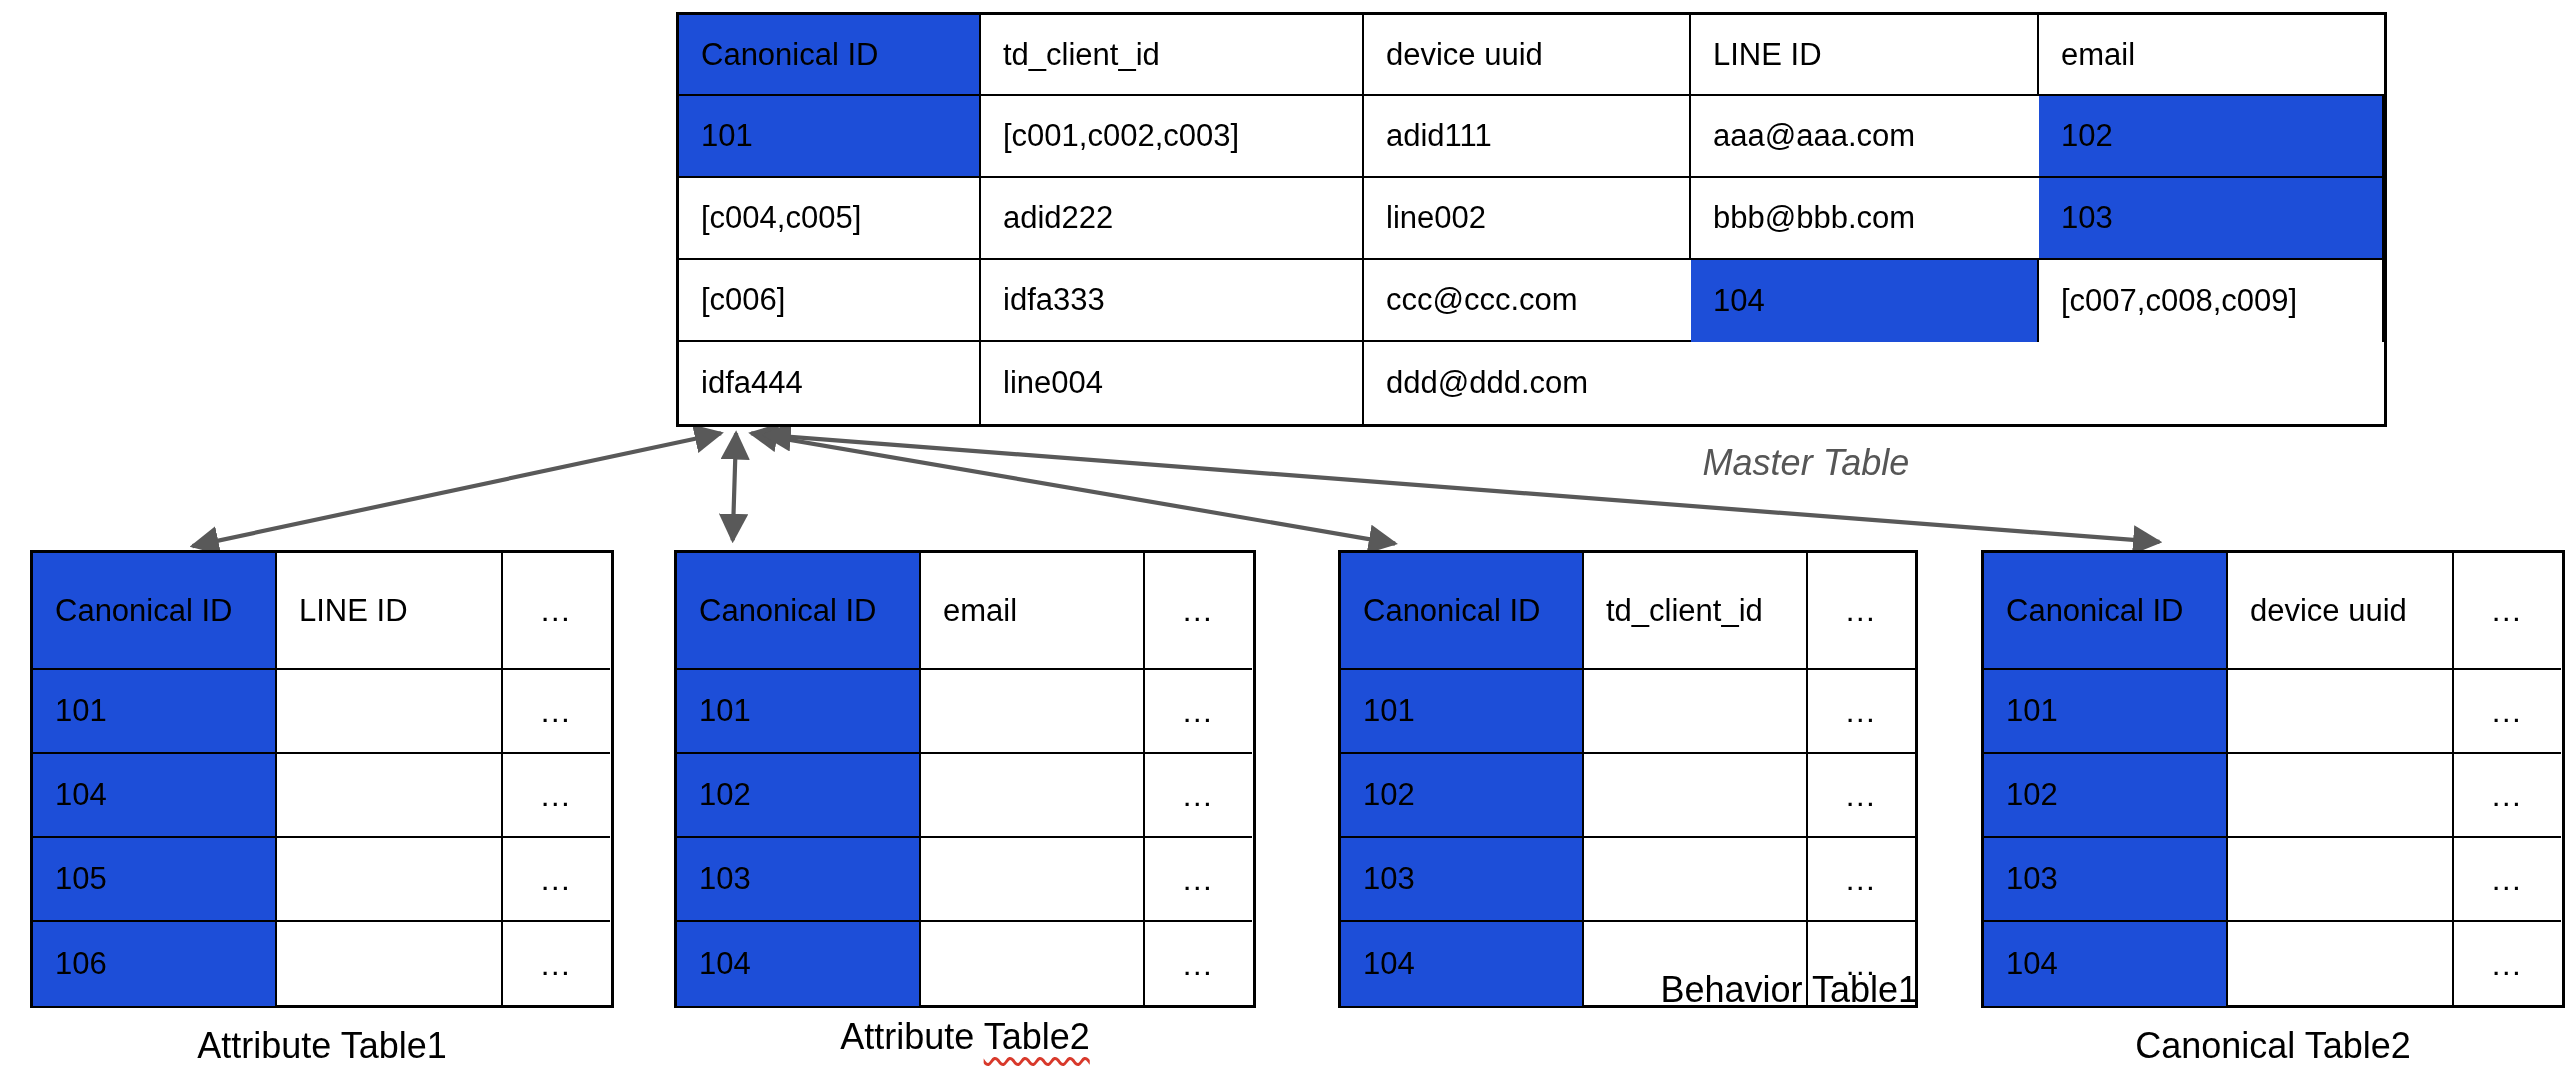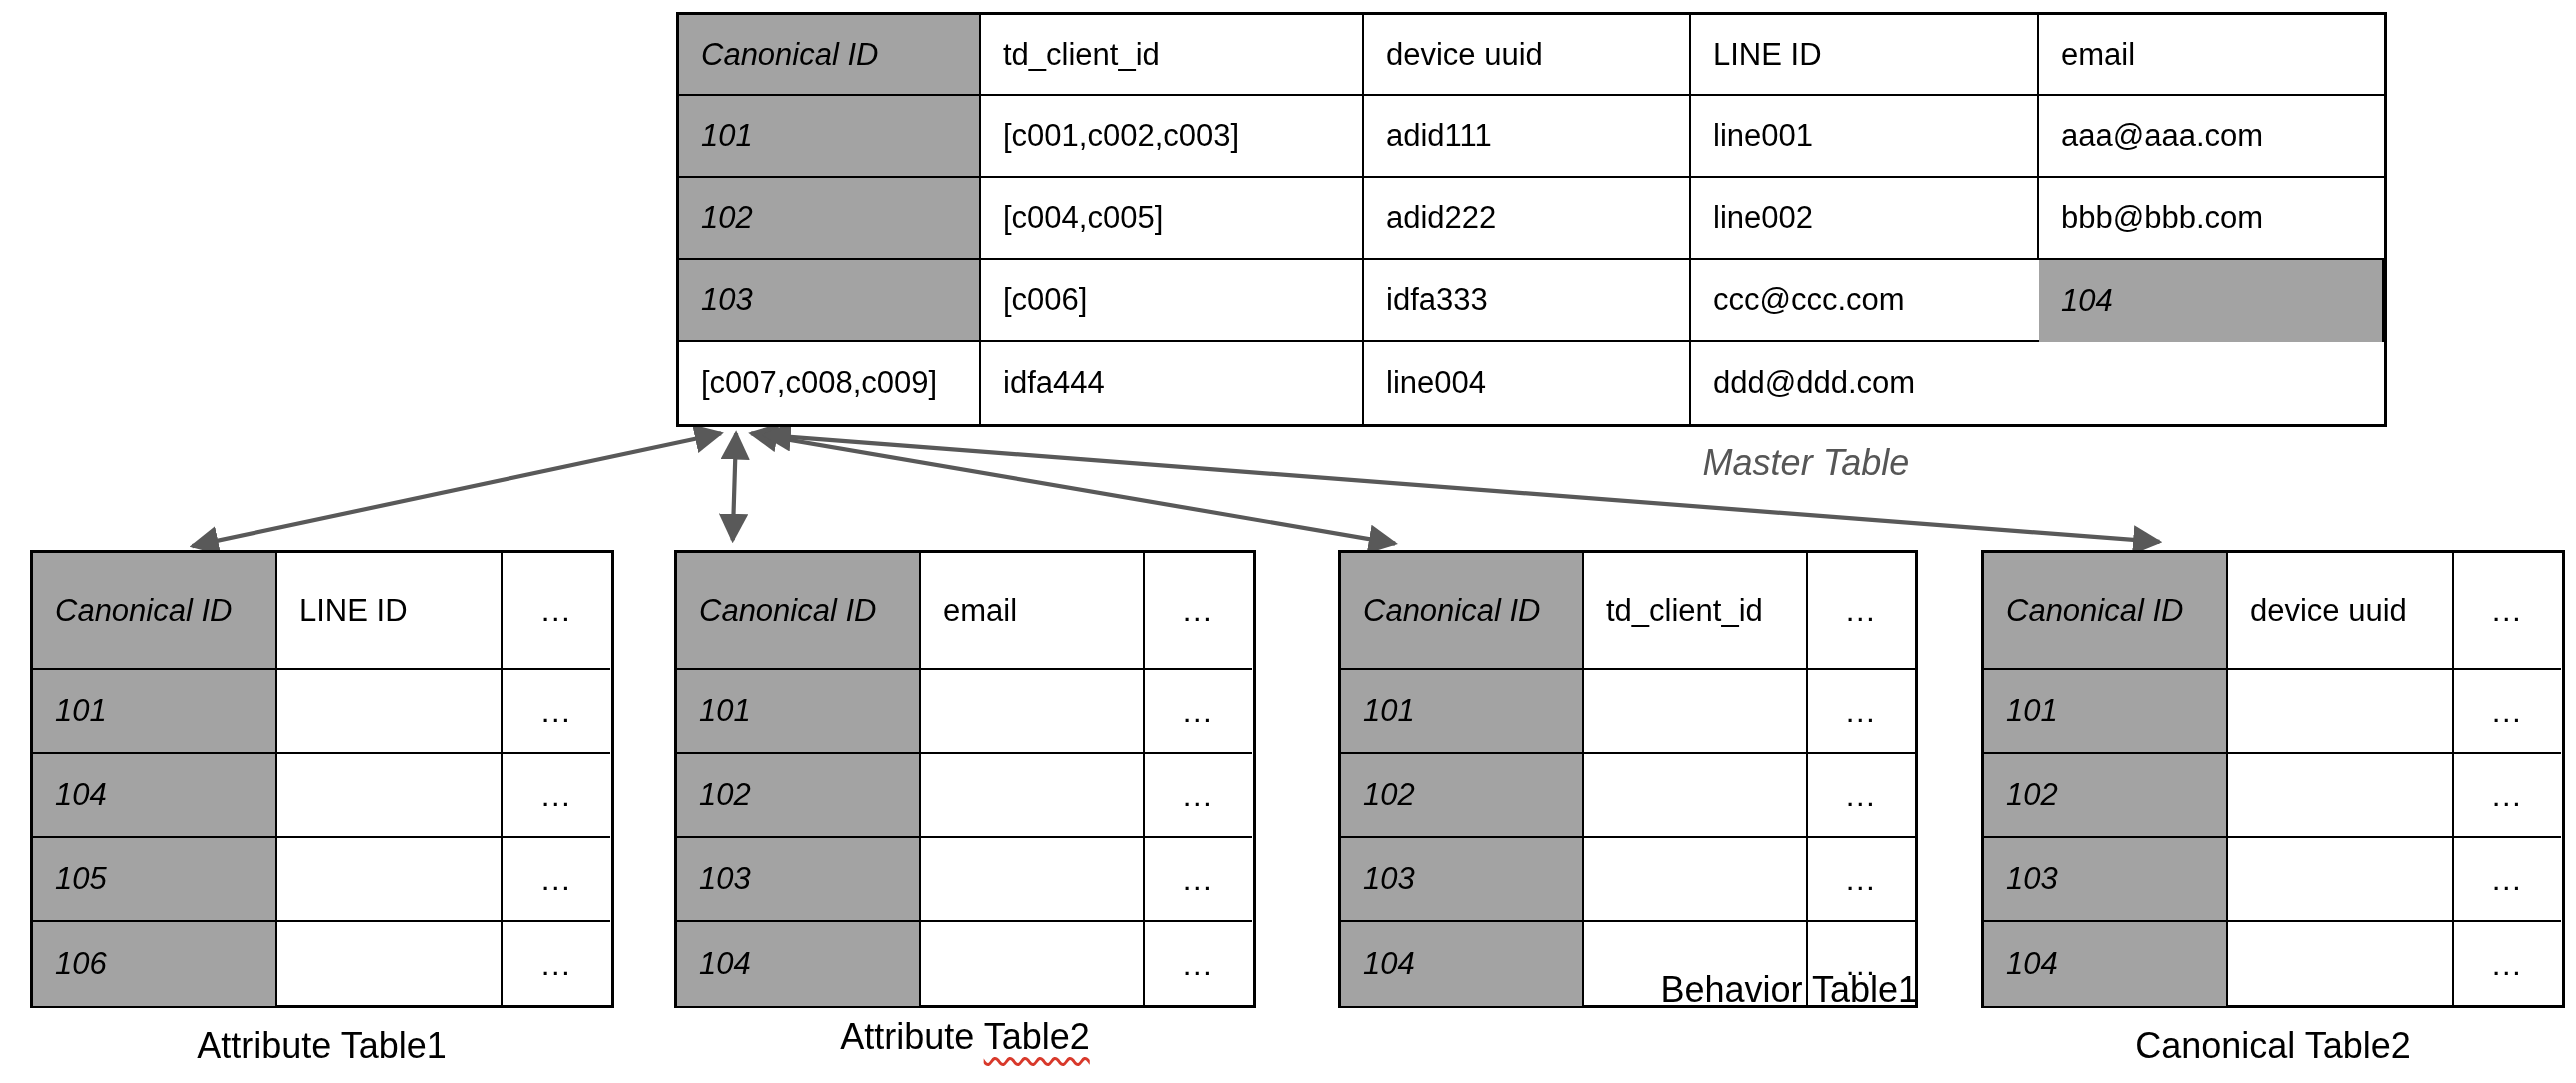--- a/index.html
+++ b/index.html
@@ -4,21 +4,21 @@
 <style>
   html,body{margin:0;padding:0;background:#ffffff;}
   .canvas{position:relative;width:2576px;height:1083px;background:#ffffff;overflow:hidden;
           font-family:"Liberation Sans", sans-serif;}
   .arrows{position:absolute;left:0;top:0;width:2576px;height:1083px;pointer-events:none;}
   .tbl{position:absolute;display:grid;border:3.3px solid #000;background:#fff;box-sizing:border-box;}
   .c{border-right:2.5px solid #000;border-bottom:2.5px solid #000;display:flex;align-items:center;
      padding-left:22px;font-size:31px;color:#000;box-sizing:border-box;overflow:hidden;white-space:nowrap;}
   .c.lc{border-right:none;}
   .c.lr{border-bottom:none;}
-  .c.blue{background:#a3a3a3;font-style:italic;}
+  .c.blue{background:#1d4ed8;}
   .c.dots{justify-content:center;padding-left:0;font-size:32px;letter-spacing:2.5px;}
   .cap{position:absolute;font-size:36px;color:#000000;text-align:center;white-space:nowrap;}
   .cap.master{color:#565656;font-style:italic;}
   .sq{text-decoration-line:underline;text-decoration-style:wavy;text-decoration-color:#d8392b;
       text-decoration-thickness:2.5px;text-underline-offset:7.5px;}
 </style>
 </head>
 <body>
 
 <div class="canvas">
@@ -42,21 +42,20 @@
               grid-template-columns:302px 383px 327px 348px 345px;grid-template-rows:repeat(5,1fr);">
     <div class="c blue">Canonical ID</div>
     <div class="c">td_client_id</div>
     <div class="c">device uuid</div>
     <div class="c">LINE ID</div>
     <div class="c lc">email</div>
 
     <div class="c blue">101</div>
     <div class="c">[c001,c002,c003]</div>
     <div class="c">adid111</div>
-    <div class="c">line001</div>
     <div class="c lc">aaa@aaa.com</div>
 
     <div class="c blue">102</div>
     <div class="c">[c004,c005]</div>
     <div class="c">adid222</div>
     <div class="c">line002</div>
     <div class="c lc">bbb@bbb.com</div>
 
     <div class="c blue">103</div>
     <div class="c">[c006]</div>

